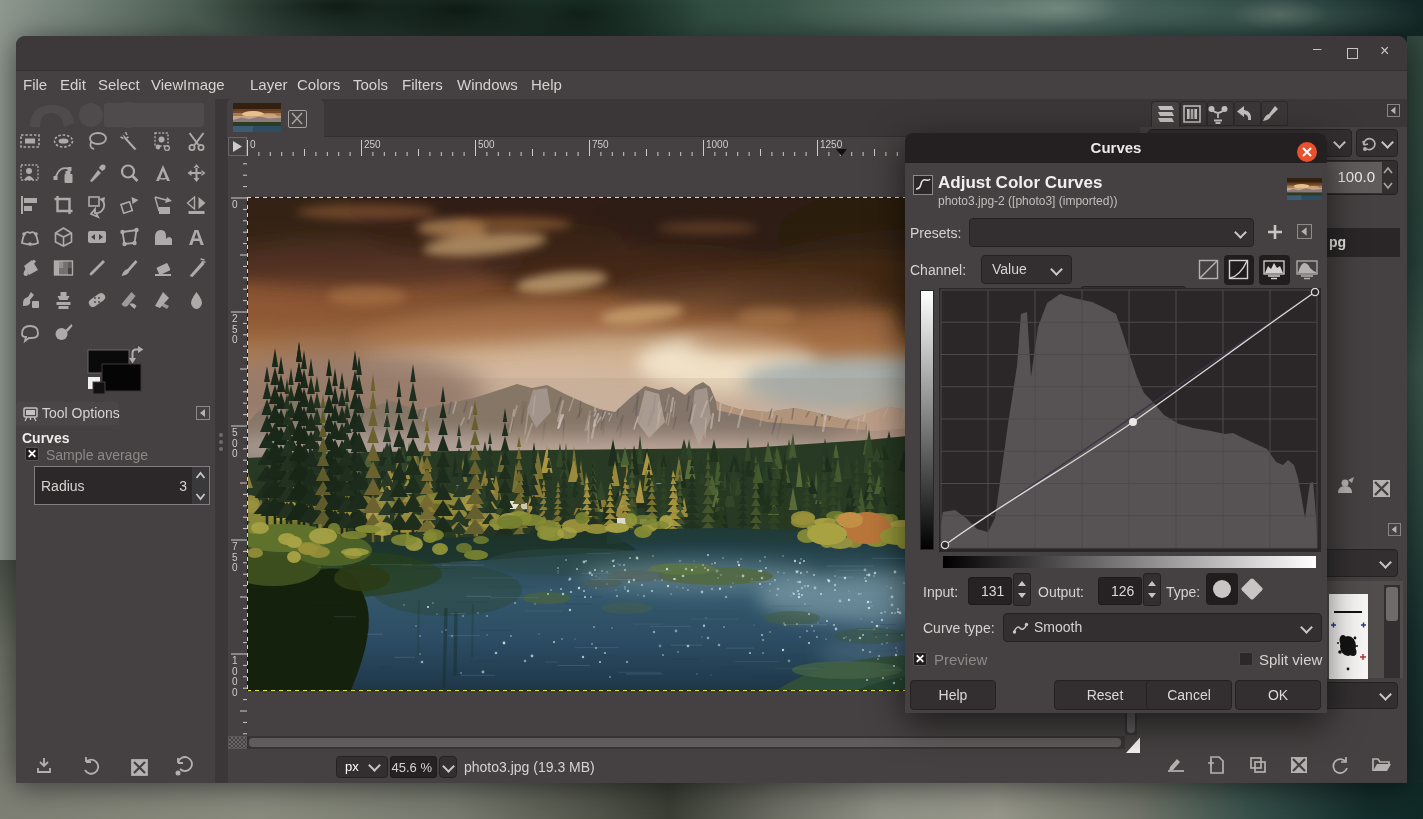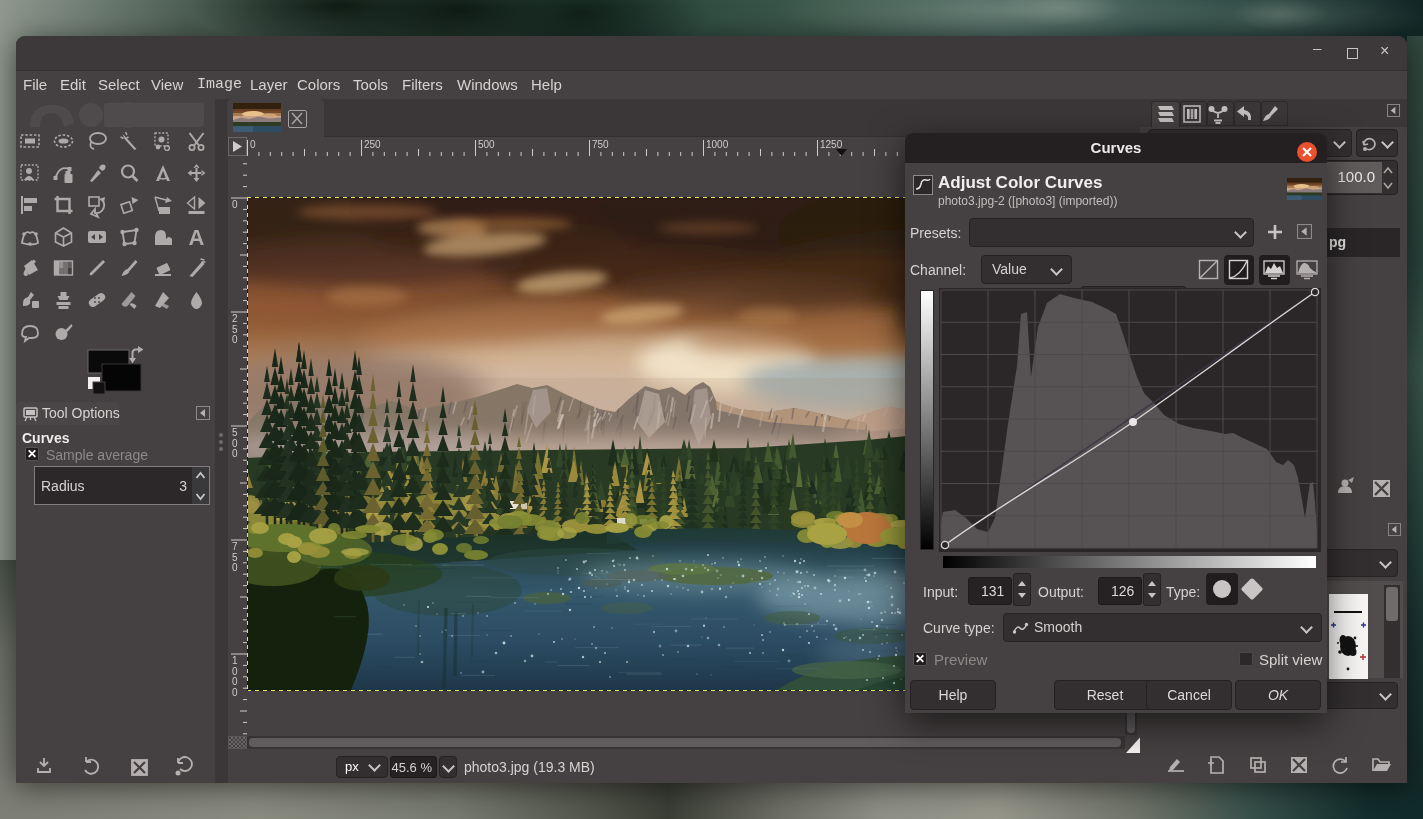--- a/index.html
+++ b/index.html
@@ -45,21 +45,21 @@
   <div id="tbar" class="abs">
     <div class="wbtn abs" style="left:1297px;top:3px;">–</div>
     <div class="abs" style="left:1331px;top:12px;width:11px;height:11px;border:1.5px solid #c9c5c4;"></div>
     <div class="wbtn abs" style="left:1364px;top:6px;font-size:16px;">×</div>
   </div>
   <div id="menu" class="abs">
     <span style="left:7px;">File</span>
       <span style="left:44px;">Edit</span>
       <span style="left:82px;">Select</span>
     <span style="left:135px;">View</span>
-      <span style="left:181px;font-family:Liberation Mono, monospace;">Image</span>
+      <span style="left:167px;">Image</span>
       <span style="left:234px;">Layer</span>
     <span style="left:281px;">Colors</span>
       <span style="left:337px;">Tools</span>
       <span style="left:386px;">Filters</span>
     <span style="left:441px;">Windows</span>
       <span style="left:515px;">Help</span>
   </div>
 
   <div id="wbody" class="abs" style="left:0;top:63px;width:1391px;height:684px;background:#454041;">
 
@@ -2270,15 +2270,15 @@
   <div class="btn abs" style="left:5px;top:547px;width:86px;height:30px;">
       <div style="margin-top:6px;font-size:14px;">Help</div>
     </div>
   <div class="btn abs" style="left:149px;top:547px;width:102px;height:30px;">
       <div style="margin-top:6px;font-size:14px;">Reset</div>
     </div>
   <div class="btn abs" style="left:241px;top:547px;width:86px;height:30px;">
       <div style="margin-top:6px;font-size:14px;">Cancel</div>
     </div>
   <div class="btn abs" style="left:330px;top:547px;width:86px;height:30px;">
-      <div style="margin-top:6px;font-size:14px;font-style:italic;">OK</div>
+      <div style="margin-top:6px;font-size:14px;">OK</div>
     </div>
 </div>
 
 </body></html>

